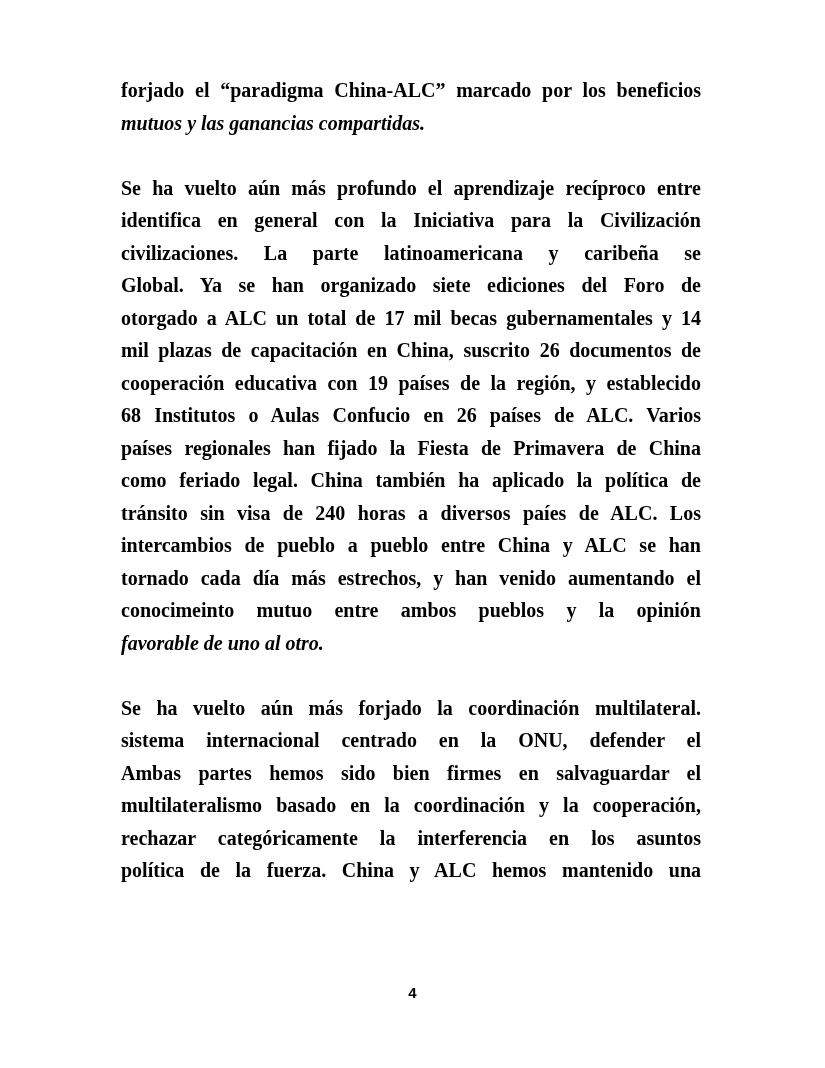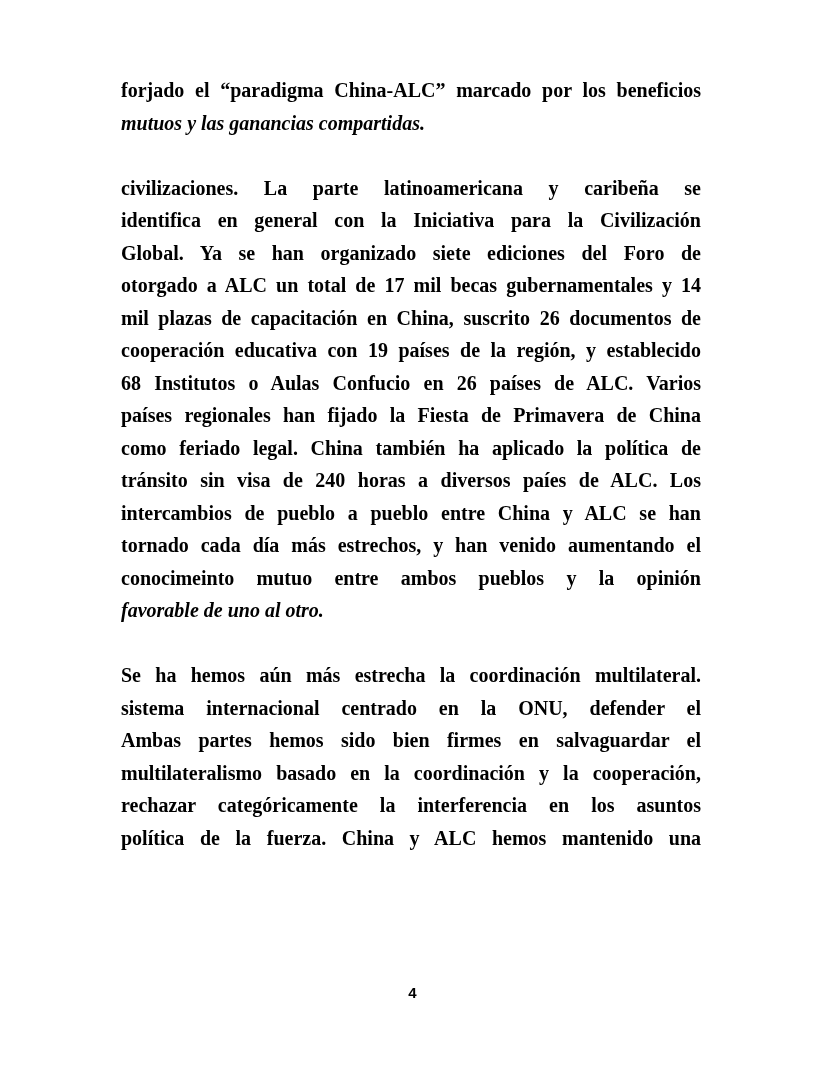--- a/index.html
+++ b/index.html
@@ -56,37 +56,38 @@
 </head>
 <body>
 
 <div class="page">
   <div id="paragraphs-container">
       <div class="paragraph">
         <div class="line">forjado el “paradigma China-ALC” marcado por los beneficios</div>
         <div class="line last-line">mutuos y las ganancias compartidas.</div>
       </div>
       <div class="paragraph">
+        <div class="line">Se ha vuelto aún más profundo el aprendizaje recíproco entre</div>
+        <div class="line">identifica en general con la Iniciativa para la Civilización</div>
         <div class="line">civilizaciones. La parte latinoamericana y caribeña se</div>
-        <div class="line">identifica en general con la Iniciativa para la Civilización</div>
         <div class="line">Global. Ya se han organizado siete ediciones del Foro de</div>
         <div class="line">otorgado a ALC un total de 17 mil becas gubernamentales y 14</div>
         <div class="line">mil plazas de capacitación en China, suscrito 26 documentos de</div>
         <div class="line">cooperación educativa con 19 países de la región, y establecido</div>
         <div class="line">68 Institutos o Aulas Confucio en 26 países de ALC. Varios</div>
         <div class="line">países regionales han fijado la Fiesta de Primavera de China</div>
         <div class="line">como feriado legal. China también ha aplicado la política de</div>
         <div class="line">tránsito sin visa de 240 horas a diversos paíes de ALC. Los</div>
         <div class="line">intercambios de pueblo a pueblo entre China y ALC se han</div>
         <div class="line">tornado cada día más estrechos, y han venido aumentando el</div>
         <div class="line">conocimeinto mutuo entre ambos pueblos y la opinión</div>
         <div class="line last-line">favorable de uno al otro.</div>
       </div>
       <div class="paragraph">
-        <div class="line">Se ha hemos aún más estrecha la coordinación multilateral.</div>
+        <div class="line">Se ha vuelto aún más forjado la coordinación multilateral.</div>
         <div class="line">sistema internacional centrado en la ONU, defender el</div>
         <div class="line">Ambas partes hemos sido bien firmes en salvaguardar el</div>
         <div class="line">multilateralismo basado en la coordinación y la cooperación,</div>
         <div class="line">rechazar categóricamente la interferencia en los asuntos</div>
         <div class="line">política de la fuerza. China y ALC hemos mantenido una</div>
       </div>
     </div>
 </div>
 
 <div class="page-number">4</div>

